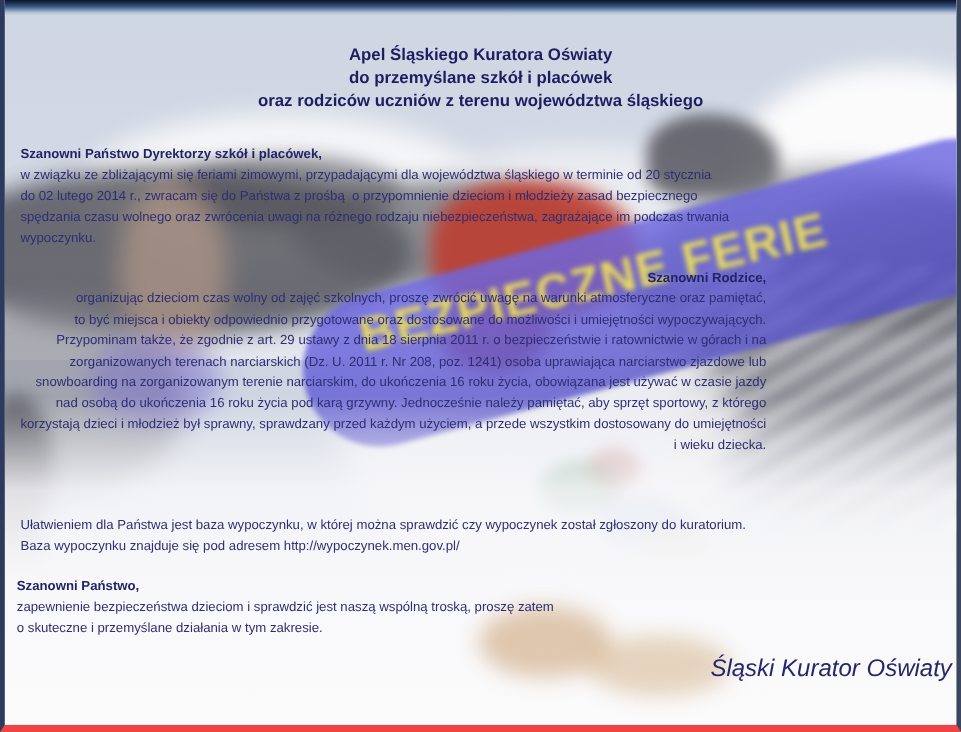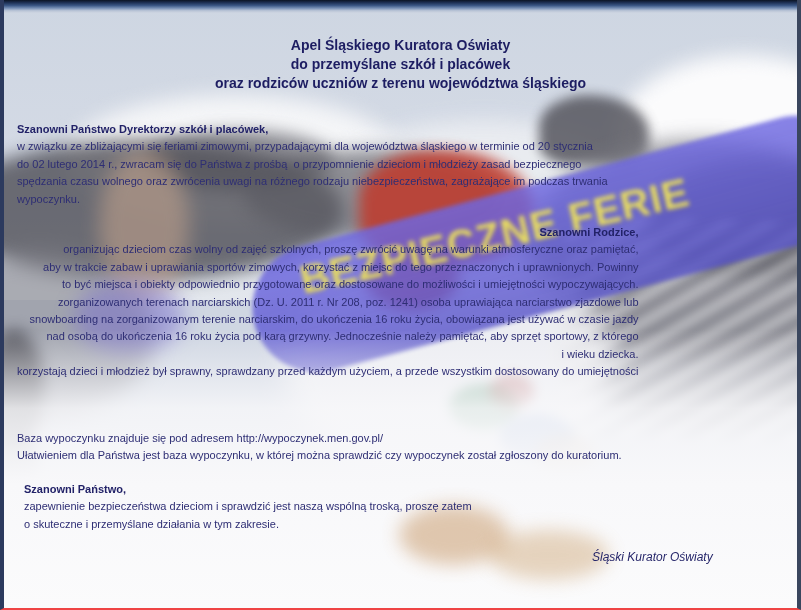--- a/index.html
+++ b/index.html
@@ -1,21 +1,21 @@
 <!DOCTYPE html>
 <html><head>
 <meta charset="utf-8">
 <style>
   * { margin:0; padding:0; box-sizing:border-box; }
   body { background:#ffffff; font-family:"Liberation Sans", sans-serif; }
 
   .frame {
     position:relative; width:801px; height:610px; overflow:hidden;
     border-left:4px solid #2c3a5e; border-right:4px solid #3a465e;
-    border-bottom:2px solid #ef4444;
+    border-bottom:6px solid #ef4444;
     background:#cfd6e2;
   }
 
   
   .bg { position:absolute; inset:0; overflow:hidden; }
   .blob { position:absolute; border-radius:50%; }
 
   .top-strip { position:absolute; left:0; right:0; top:0; height:13px;
     background:linear-gradient(180deg,#0b1424 0%,#1d3054 20%,#3a5684 42%,#7b93b8 64%,#b9c4d6 82%,#cfd6e2 100%); }
 
@@ -68,23 +68,23 @@
   
   .txt { position:absolute; z-index:5; color:#2e2e74; font-size:11px; line-height:17.4px; }
   .txt .line { white-space:pre; }
   .heading { font-weight:bold; color:#222268; white-space:pre; }
 
   .title { top:36px; left:0; right:0; text-align:center; font-weight:bold;
     font-size:14px; line-height:19px; color:#1d1d62; }
   .p-directors { top:121px; left:13px; }
   .p-parents   { top:224px; left:13px;text-align:right; }
   .p-info      { top:430px; left:13px; }
-  .p-closing   { top:481px; left:20px; }
-  .signature   { top:548px; left:588px; width:165px; 
-    font-style:italic; font-size:12px; line-height:18.5px; color:#26266a; }
+  .p-closing   { top:481px; left:10px; }
+  .signature   { top:548px; left:588px; width:165px; text-align:center;
+    font-style:italic; font-size:20px; line-height:18.5px; color:#26266a; }
 </style>
 </head>
 <body>
 
 <div class="frame">
 
   <div class="bg">
     <div class="sky"></div>
     <div class="blob snow-left"></div>
     <div class="blob snow-right"></div>
@@ -133,33 +133,33 @@
         <div class="line">do 02 lutego 2014 r., zwracam się do Państwa z prośbą  o przypomnienie dzieciom i młodzieży zasad bezpiecznego</div>
         <div class="line">spędzania czasu wolnego oraz zwrócenia uwagi na różnego rodzaju niebezpieczeństwa, zagrażające im podczas trwania</div>
         <div class="line">wypoczynku.</div>
       </div>
   </div>
 
   <div class="txt p-parents">
     <div class="heading">Szanowni Rodzice,</div>
     <div>
         <div class="line">organizując dzieciom czas wolny od zajęć szkolnych, proszę zwrócić uwagę na warunki atmosferyczne oraz pamiętać,</div>
-        <div class="line">aby w trakcie zabaw i uprawiania sportów zimowych, korzystać z miejsc do tego przeznaczonych i uprawnionych. Powinny</div>
         <div class="line">to być miejsca i obiekty odpowiednio przygotowane oraz dostosowane do możliwości i umiejętności wypoczywających.</div>
+        <div class="line">Przypominam także, że zgodnie z art. 29 ustawy z dnia 18 sierpnia 2011 r. o bezpieczeństwie i ratownictwie w górach i na</div>
         <div class="line">zorganizowanych terenach narciarskich (Dz. U. 2011 r. Nr 208, poz. 1241) osoba uprawiająca narciarstwo zjazdowe lub</div>
         <div class="line">snowboarding na zorganizowanym terenie narciarskim, do ukończenia 16 roku życia, obowiązana jest używać w czasie jazdy</div>
         <div class="line">nad osobą do ukończenia 16 roku życia pod karą grzywny. Jednocześnie należy pamiętać, aby sprzęt sportowy, z którego</div>
+        <div class="line">korzystają dzieci i młodzież był sprawny, sprawdzany przed każdym użyciem, a przede wszystkim dostosowany do umiejętności</div>
         <div class="line">i wieku dziecka.</div>
-        <div class="line">korzystają dzieci i młodzież był sprawny, sprawdzany przed każdym użyciem, a przede wszystkim dostosowany do umiejętności</div>
       </div>
   </div>
 
   <div class="txt p-info">
+      <div class="line">Ułatwieniem dla Państwa jest baza wypoczynku, w której można sprawdzić czy wypoczynek został zgłoszony do kuratorium.</div>
       <div class="line">Baza wypoczynku znajduje się pod adresem http://wypoczynek.men.gov.pl/</div>
-      <div class="line">Ułatwieniem dla Państwa jest baza wypoczynku, w której można sprawdzić czy wypoczynek został zgłoszony do kuratorium.</div>
     </div>
 
   <div class="txt p-closing">
     <div class="heading">Szanowni Państwo,</div>
     <div>
         <div class="line">zapewnienie bezpieczeństwa dzieciom i sprawdzić jest naszą wspólną troską, proszę zatem</div>
         <div class="line">o skuteczne i przemyślane działania w tym zakresie.</div>
       </div>
   </div>
 

